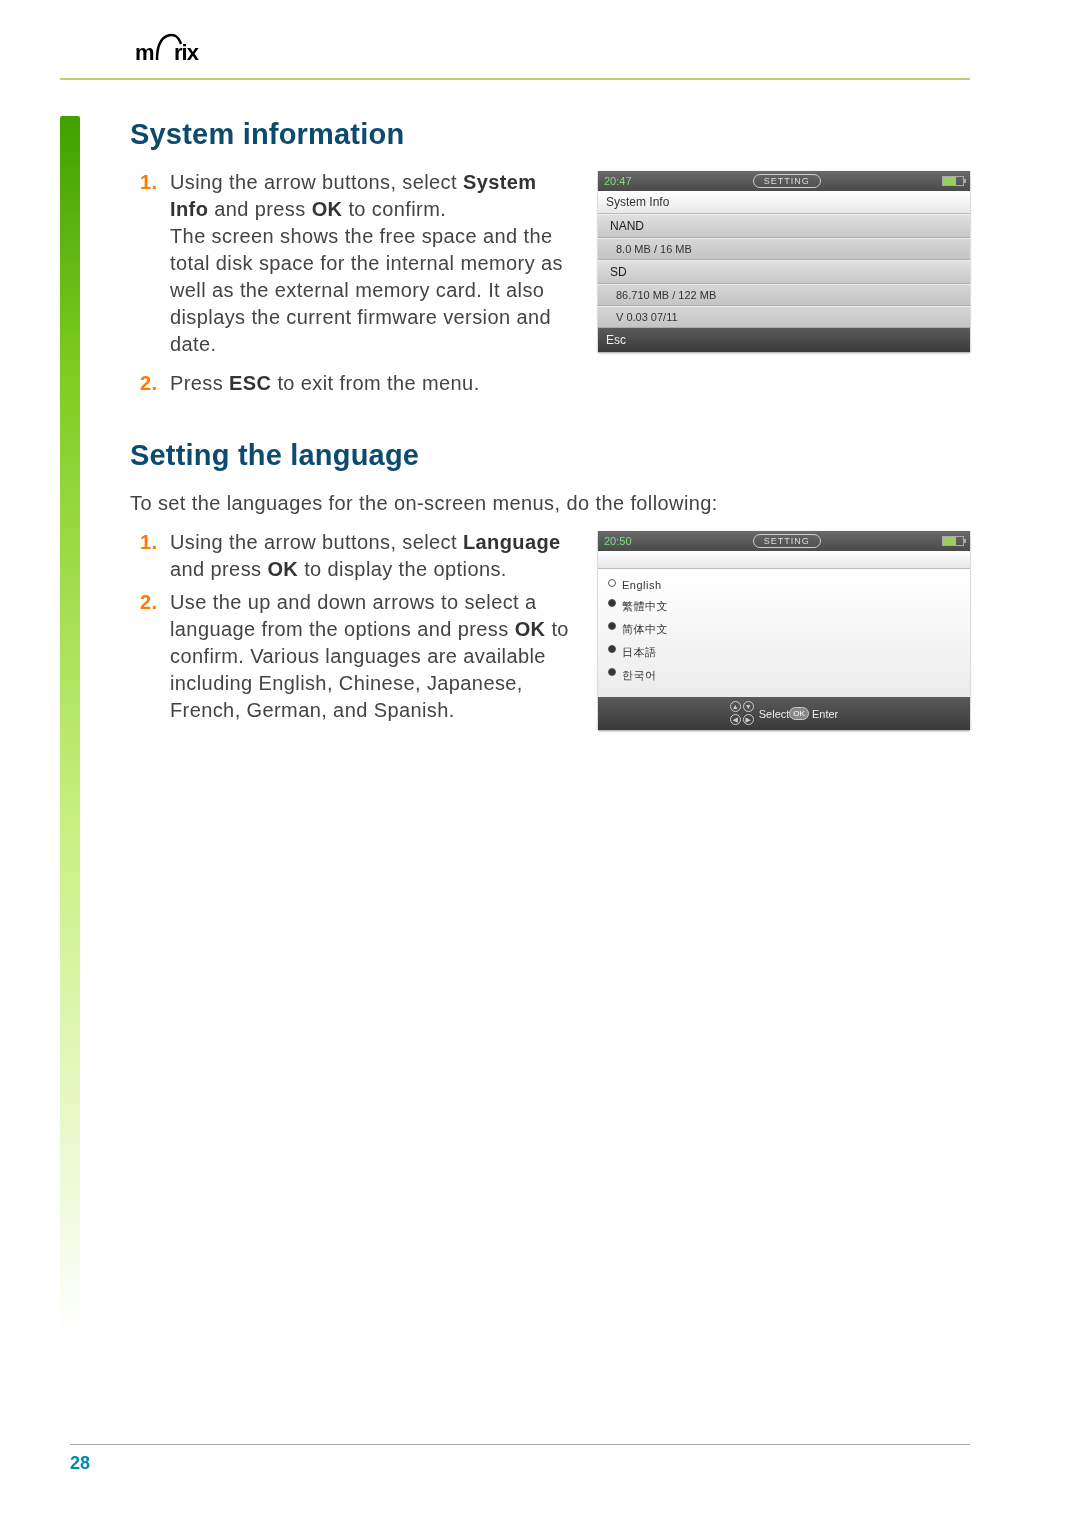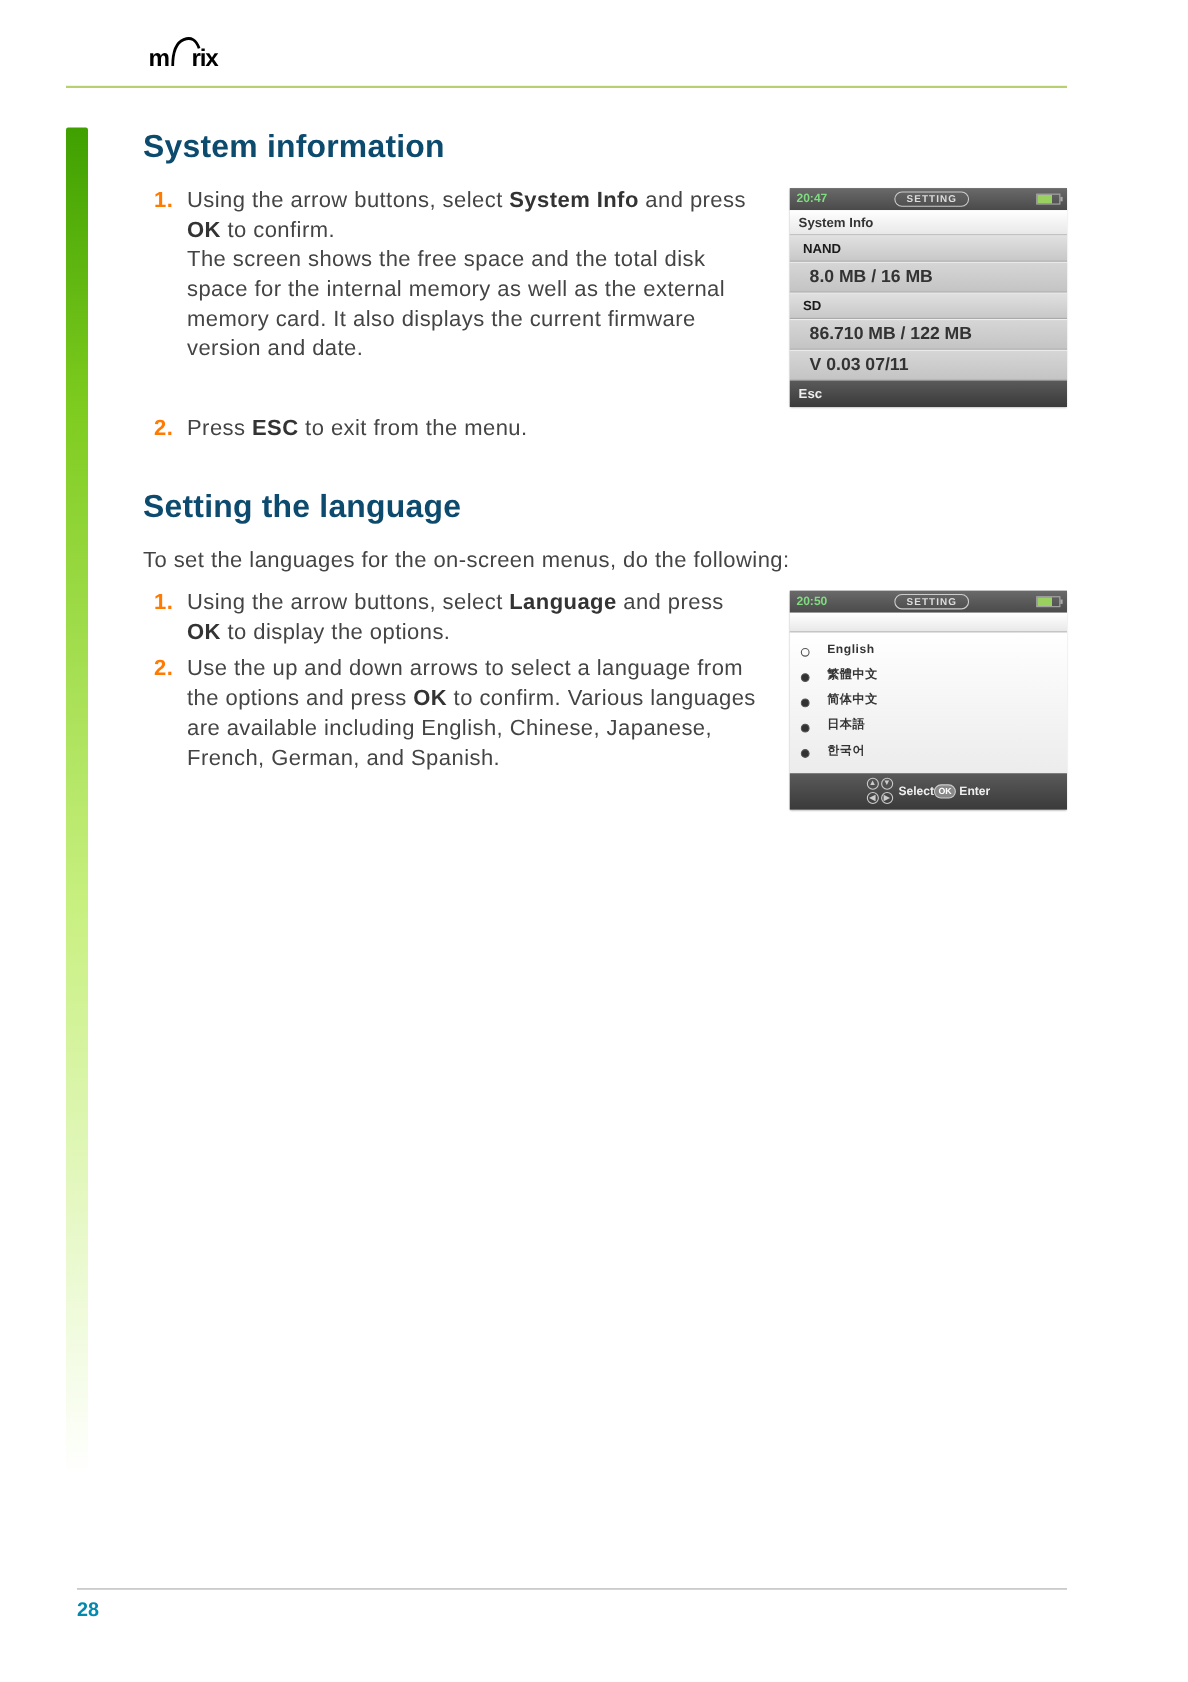--- a/index.html
+++ b/index.html
@@ -79,27 +79,26 @@
   ol.steps li .num {
     position: absolute;
     left: -30px;
     top: 0;
     color: #ff7a00;
     font-weight: bold;
   }
   .bold { font-weight: bold; color: #333; }
   
   .device {
-    width: 252px;
+    width: 372px;
     flex-shrink: 0;
     font-family: Arial, sans-serif;
     box-shadow: 0 1px 2px rgba(0,0,0,0.4);
     margin-top: 2px;
     background: #c8c8c8;
-    font-weight: bold;
   }
   .dev-header {
     background: linear-gradient(to bottom, #6a6a6a, #4a4a4a);
     display: flex;
     align-items: center;
     justify-content: space-between;
     padding: 2px 6px;
     font-size: 11px;
     color: #7fdc7f;
     height: 20px;
@@ -126,21 +125,21 @@
   }
   .dev-sub {
     background: linear-gradient(to bottom, #fff, #e8e8e8);
     font-size: 12px;
     color: #333;
     padding: 4px 8px;
     border-bottom: 1px solid #bbb;
   }
   .dev-row {
     background: linear-gradient(to bottom, #d6d6d6, #c4c4c4);
-    font-size: 16px;
+    font-size: 11px;
     color: #333;
     padding: 4px 18px;
     border-bottom: 1px solid #aaa;
     border-top: 1px solid #eee;
   }
   .dev-row.lbl {
     padding-left: 12px;
     color: #1a1a1a;
     font-size: 12px;
     background: linear-gradient(to bottom, #e0e0e0, #c8c8c8);
@@ -158,21 +157,21 @@
   .dev-body2 {
     background: linear-gradient(to bottom, #fff, #ececec);
     padding: 6px 10px;
     display: flex;
     font-size: 11px;
     color: #333;
     min-height: 128px;
   }
   .dev-body2 .col { flex: 1; }
   .dev-body2 .col ul { list-style: none; }
-  .dev-body2 .col li { padding: 4px 0; display: flex; align-items: flex-end; gap: 16px; letter-spacing: 0.5px; }
+  .dev-body2 .col li { padding: 4px 0; display: flex; align-items: flex-start; gap: 6px; letter-spacing: 0.5px; }
   .radio {
     width: 8px; height: 8px; border: 1px solid #555; border-radius: 50%;
     display: inline-block; flex-shrink: 0;
   }
   .radio.filled { background: #333; }
   .dev-footer2 {
     background: linear-gradient(to bottom, #5a5a5a, #3a3a3a);
     color: #eee;
     font-size: 11px;
     padding: 4px 8px;

